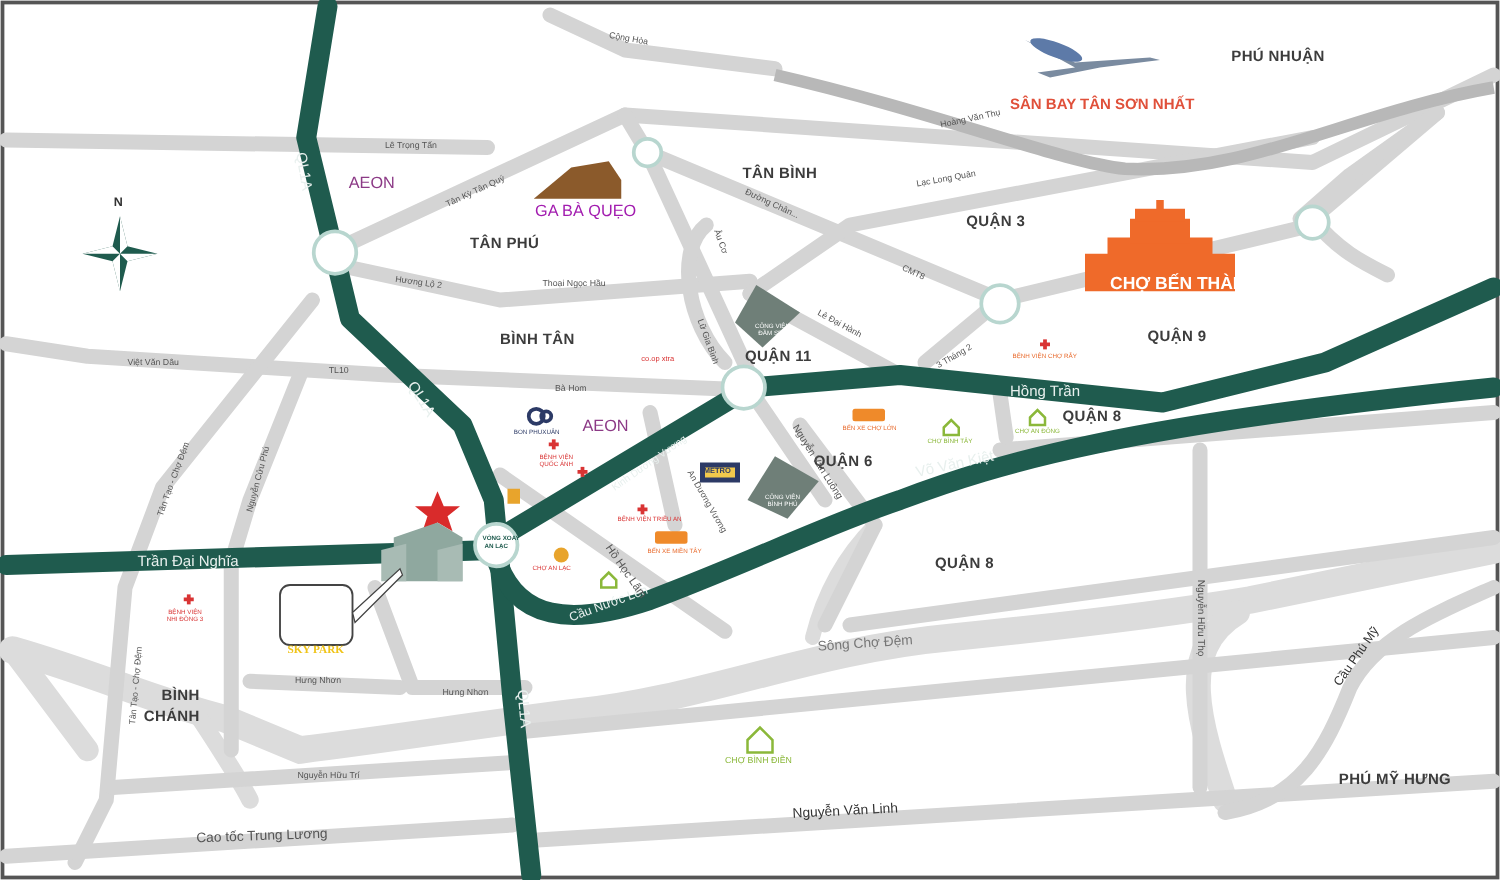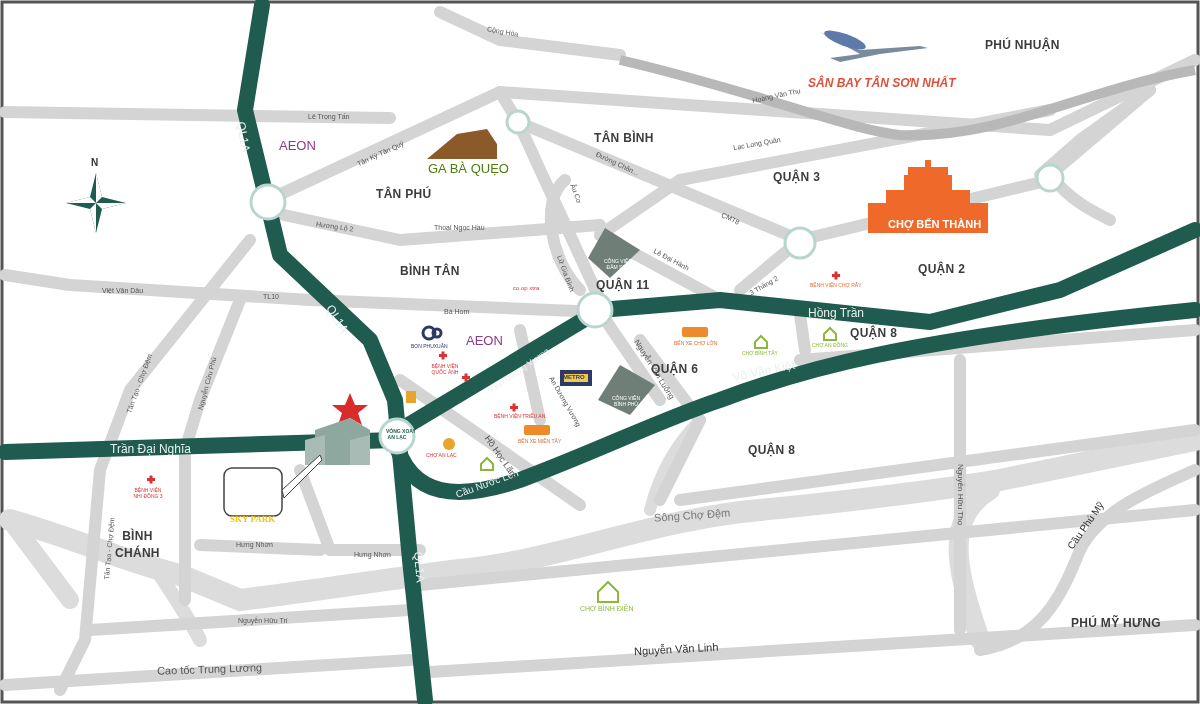--- a/index.html
+++ b/index.html
@@ -152,33 +152,33 @@
   <circle cx="449" cy="444" r="6" fill="#e8a42c"></circle>
   <circle cx="429" cy="333" r="6" fill="none" stroke="#2c3a66" stroke-width="3"></circle>
   <circle cx="437" cy="333" r="4" fill="none" stroke="#2c3a66" stroke-width="3"></circle>
   <rect x="406" y="391" width="10" height="12" fill="#e8a42c"></rect>
 </svg>
 
 <div class="lbl district" style="left:594px;top:103px;margin-top:28px;">TÂN BÌNH</div>
 <div class="lbl district" style="left:376px;top:187px;">TÂN PHÚ</div>
 <div class="lbl district" style="left:400px;top:264px;">BÌNH TÂN</div>
 <div class="lbl district" style="left:773px;top:170px;">QUẬN 3</div>
-<div class="lbl district" style="left:918px;top:262px;">QUẬN 2</div>
+<div class="lbl district" style="left:918px;top:262px;">QUẬN 9</div>
 <div class="lbl district" style="left:596px;top:278px;">QUẬN 11</div>
 <div class="lbl district" style="left:850px;top:326px;">QUẬN 8</div>
 <div class="lbl district" style="left:651px;top:362px;">QUẬN 6</div>
 <div class="lbl district" style="left:748px;top:443px;">QUẬN 8</div>
 <div class="lbl district" style="left:985px;top:38px;">PHÚ NHUẬN</div>
-<div class="lbl district" style="left:115px;top:528px;white-space:pre;text-align:center;line-height:17px;">BÌNH
+<div class="lbl district" style="left:115px;top:548px;white-space:pre;text-align:right;line-height:17px;">BÌNH
 CHÁNH</div>
 <div class="lbl district" style="left:1071px;top:616px;">PHÚ MỸ HƯNG</div>
 
-<div class="lbl" style="left:808px;top:76px;font-size:12px;color:#e0503a;font-weight:bold;font-style:italic;">SÂN BAY TÂN SƠN NHẤT</div>
-<div class="lbl" style="left:428px;top:161px;font-size:13px;color:#4d7c0f;">GA BÀ QUẸO</div>
-<div class="lbl" style="left:888px;top:218px;font-size:11px;color:#ffffff;font-weight:bold;">CHỢ BẾN THÀNH</div>
+<div class="lbl" style="left:808px;top:76px;font-size:12px;color:#e0503a;font-weight:bold;">SÂN BAY TÂN SƠN NHẤT</div>
+<div class="lbl" style="left:428px;top:161px;font-size:13px;color:#a21caf;">GA BÀ QUẸO</div>
+<div class="lbl" style="left:888px;top:218px;font-size:14px;color:#ffffff;font-weight:bold;">CHỢ BẾN THÀNH</div>
 <div class="lbl" style="left:230px;top:486px;font-size:9px;color:#f0c419;font-weight:bold;font-family:'Liberation Serif',serif;margin-top:28px;">SKY PARK</div>
 <div class="lbl green-l" style="left:580px;top:605px;font-size:7px;">CHỢ BÌNH ĐIỀN</div>
 <div class="lbl poi" style="left:598px;top:258px;width:40px;color:#fff;white-space:normal;">CÔNG VIÊN ĐẦM SEN</div>
 <div class="lbl poi" style="left:606px;top:395px;width:40px;color:#fff;white-space:normal;">CÔNG VIÊN BÌNH PHÚ</div>
 <div class="lbl" style="left:563px;top:374px;font-size:6px;color:#2c3a66;font-weight:bold;">METRO</div>
 <div class="lbl" style="left:279px;top:138px;font-size:13px;color:#8c3a86;">AEON</div>
 <div class="lbl" style="left:466px;top:333px;font-size:13px;color:#8c3a86;">AEON</div>
 <div class="lbl red" style="left:513px;top:285px;font-size:6px;">co.op xtra</div>
 <div class="lbl poi orange" style="left:810px;top:282px;">BỆNH VIỆN CHỢ RẪY</div>
 <div class="lbl poi red" style="left:494px;top:413px;">BỆNH VIỆN TRIỀU AN</div>

